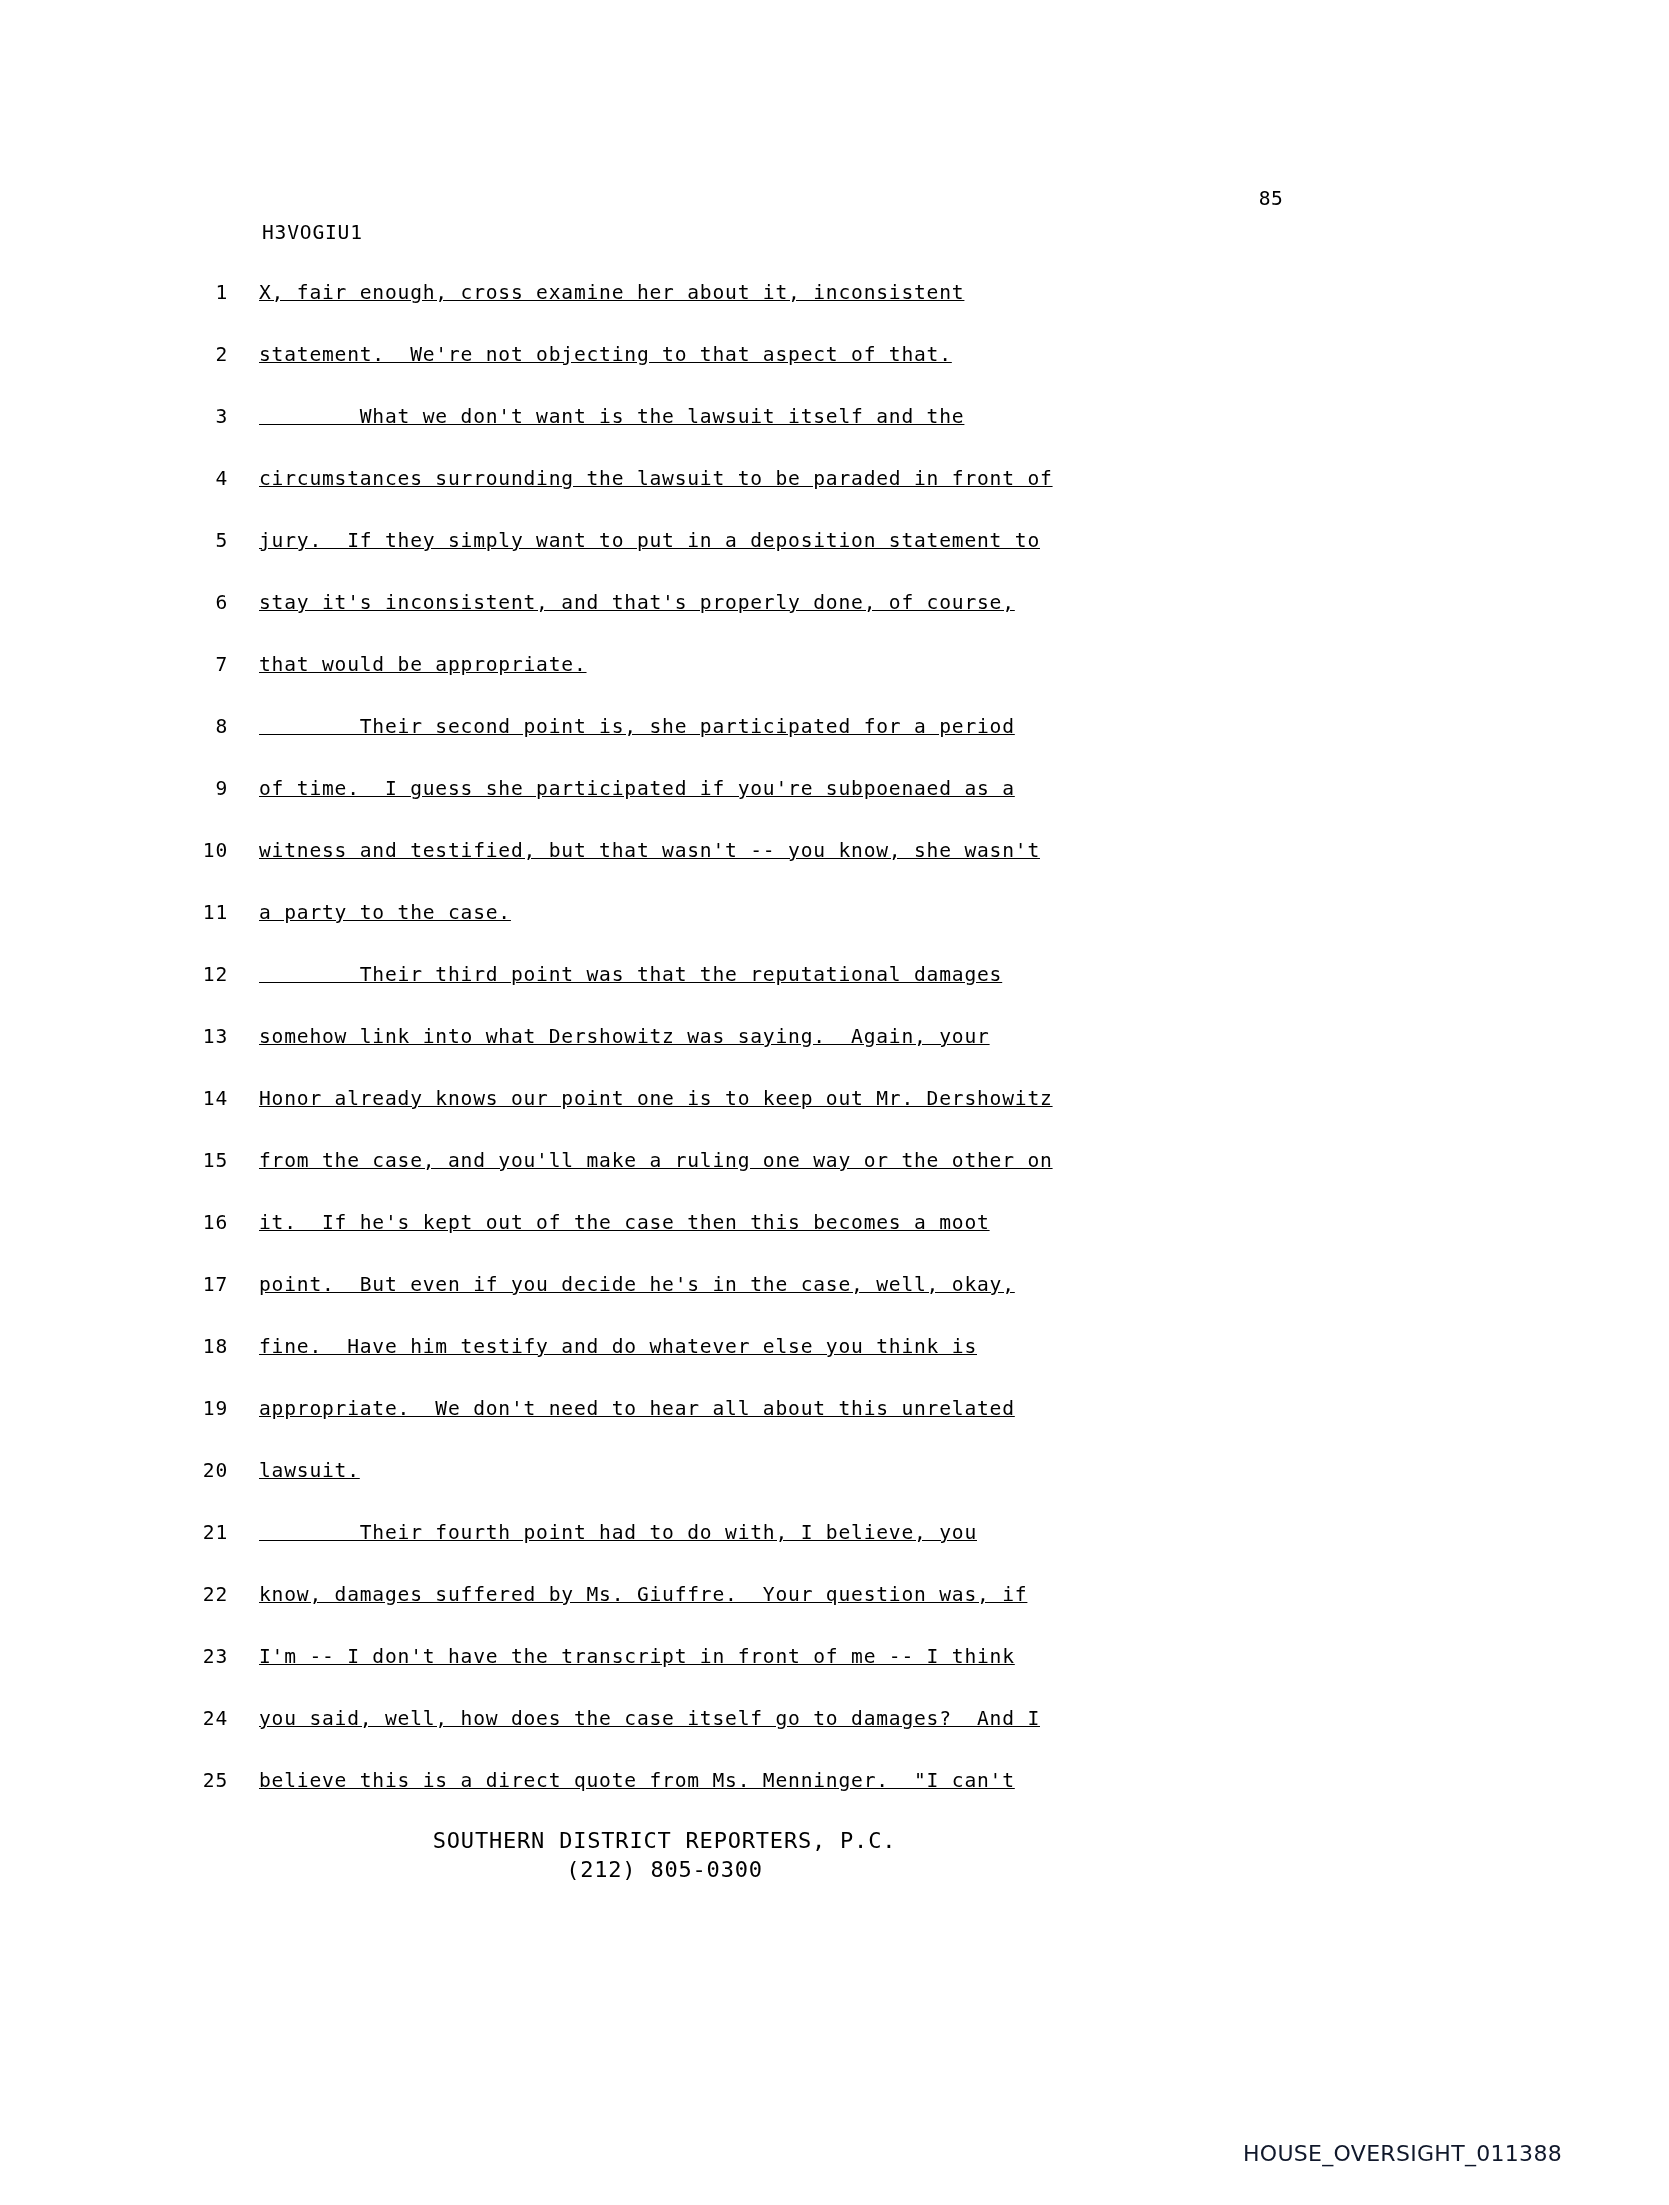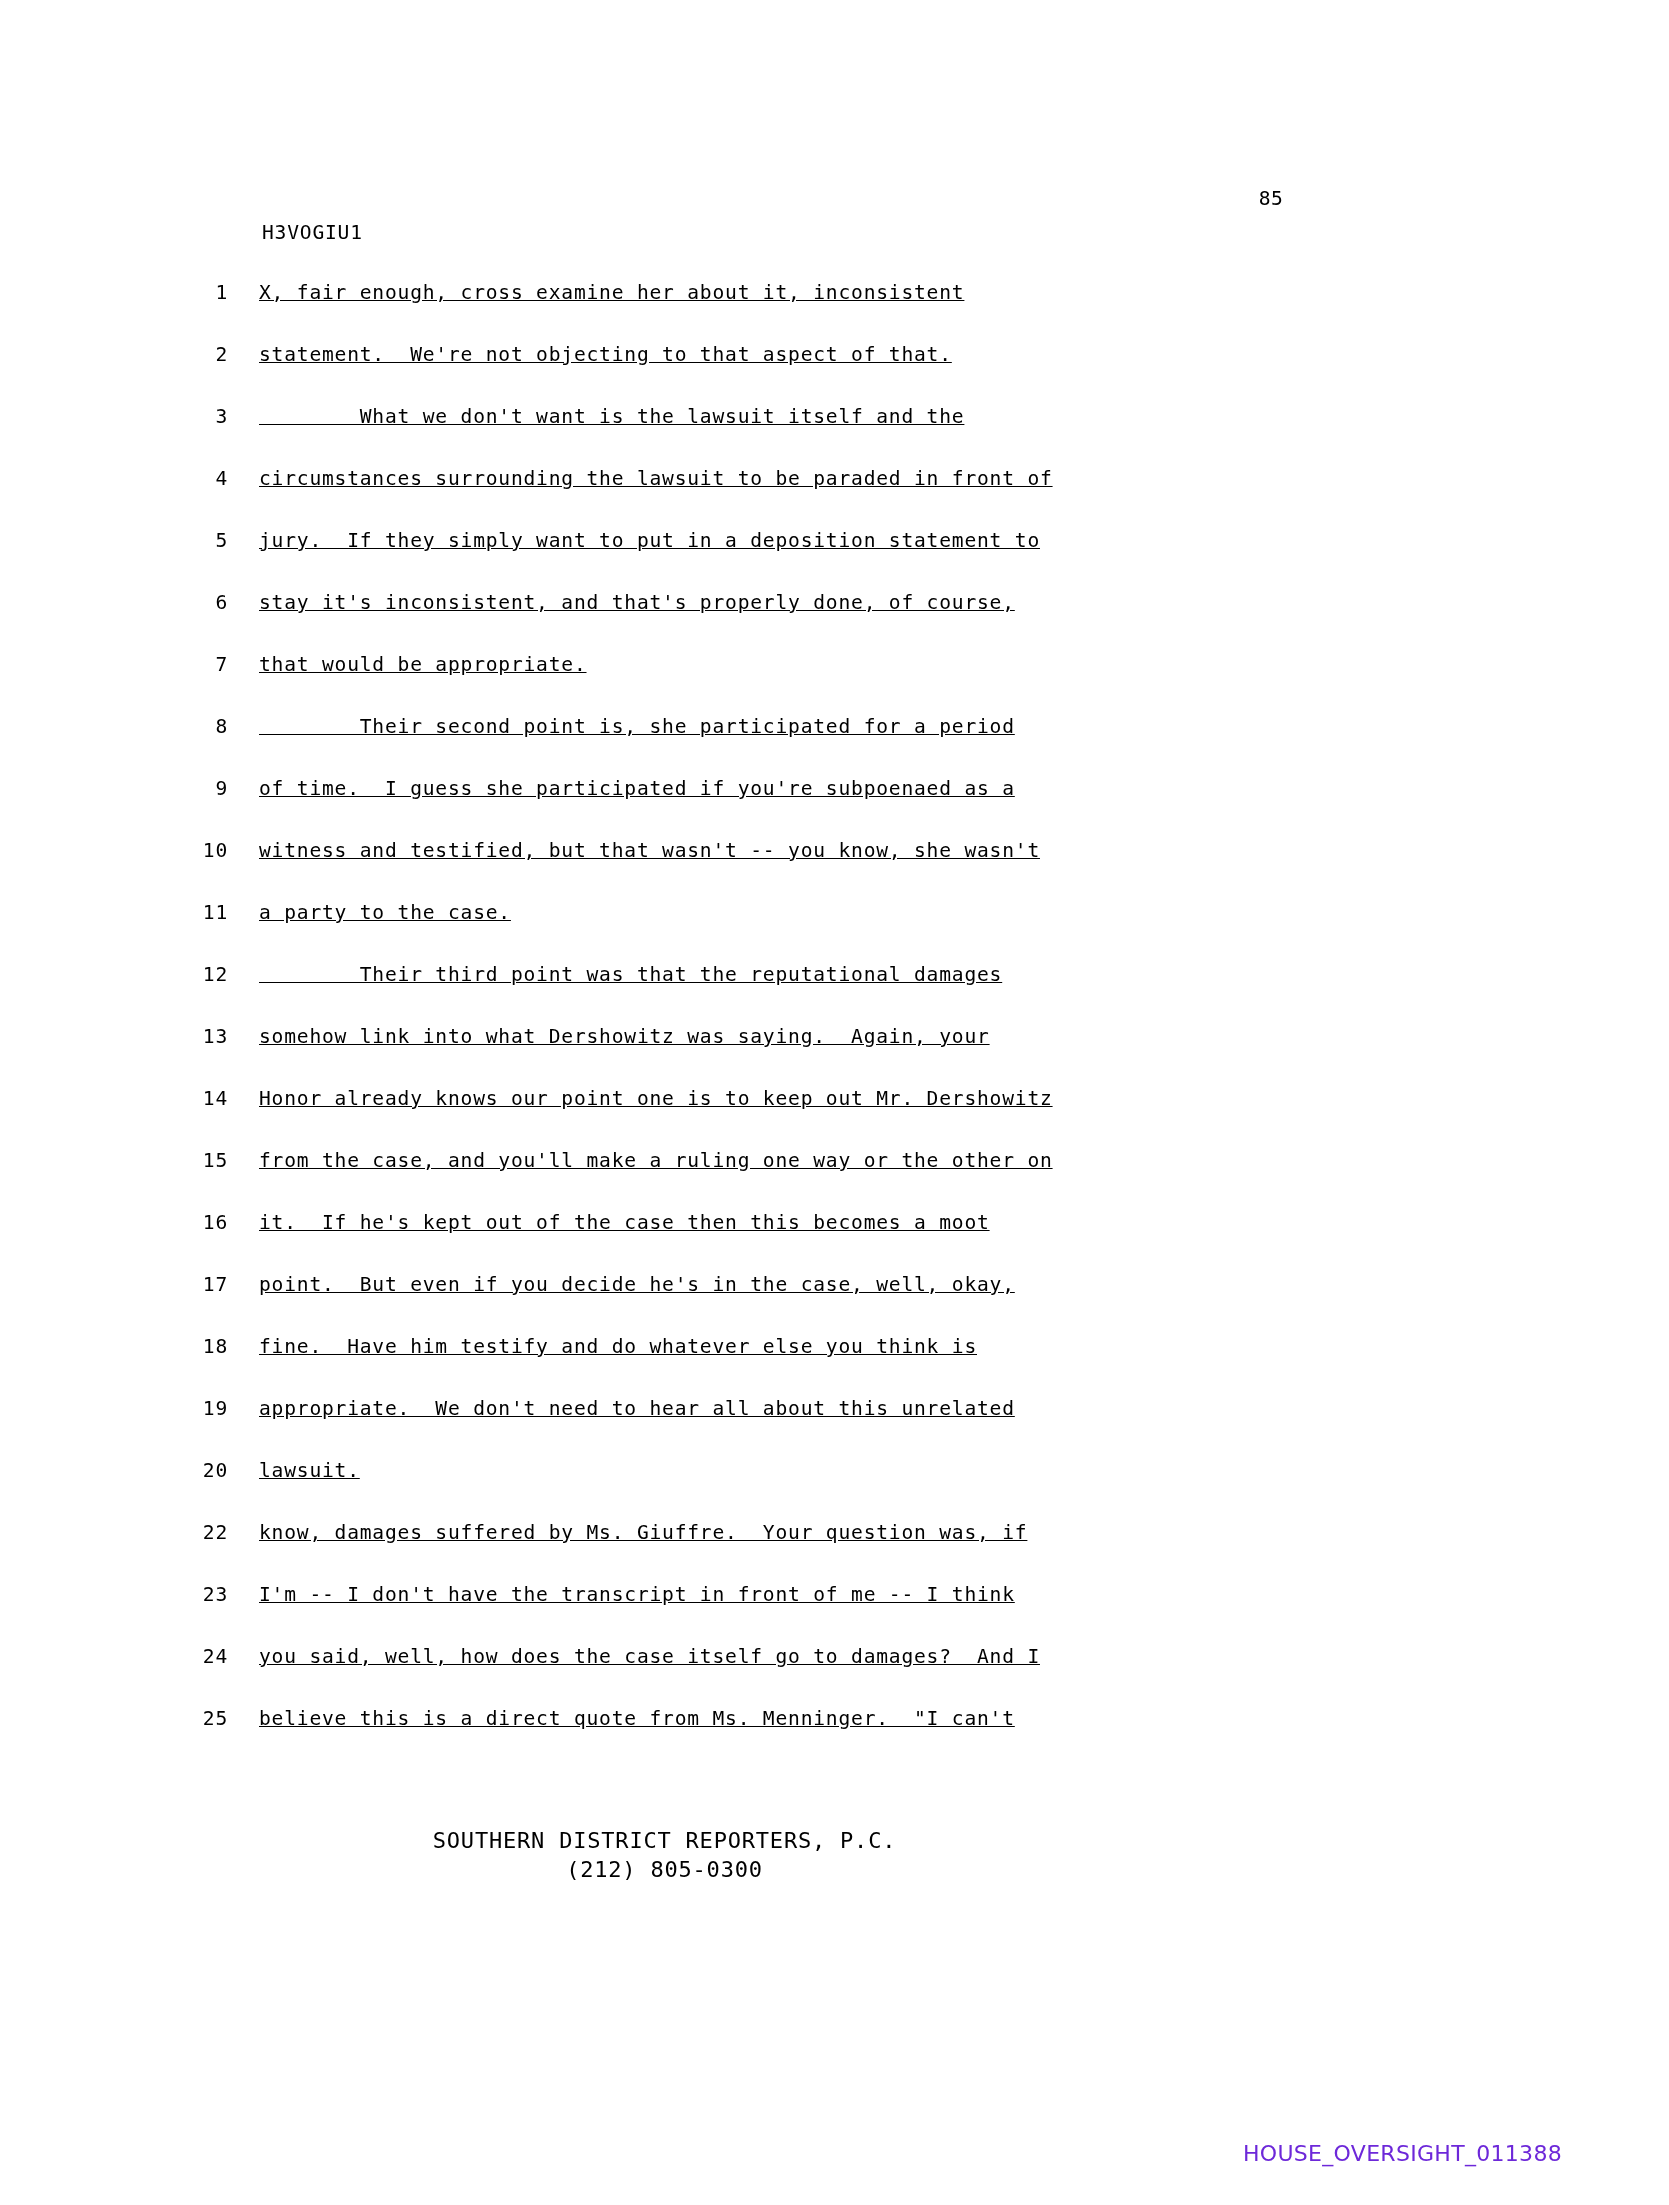--- a/index.html
+++ b/index.html
@@ -71,21 +71,21 @@
     letter-spacing: 0.8px;
     line-height: 1.33;
   }
   .bates {
     position: absolute;
     bottom: 39px;
     right: 59px;
     font-family: "DejaVu Sans", sans-serif;
     font-size: 22px;
     letter-spacing: 0.3px;
-    color: #6d28d9;
+    color: #0f172a;
   }
 </style>
 </head>
 <body>
 
 <div class="page">
 
   <div class="page-number">85</div>
 
   <div class="doc-code">H3VOGIU1</div>
@@ -163,20 +163,24 @@
         <div class="line-no">18</div>
         <div class="line-text">fine.  Have him testify and do whatever else you think is</div>
       </div>
       <div class="line-row">
         <div class="line-no">19</div>
         <div class="line-text">appropriate.  We don't need to hear all about this unrelated</div>
       </div>
       <div class="line-row">
         <div class="line-no">20</div>
         <div class="line-text">lawsuit.</div>
+      </div>
+      <div class="line-row">
+        <div class="line-no">21</div>
+        <div class="line-text">        Their fourth point had to do with, I believe, you</div>
       </div>
       <div class="line-row">
         <div class="line-no">22</div>
         <div class="line-text">know, damages suffered by Ms. Giuffre.  Your question was, if</div>
       </div>
       <div class="line-row">
         <div class="line-no">23</div>
         <div class="line-text">I'm -- I don't have the transcript in front of me -- I think</div>
       </div>
       <div class="line-row">

